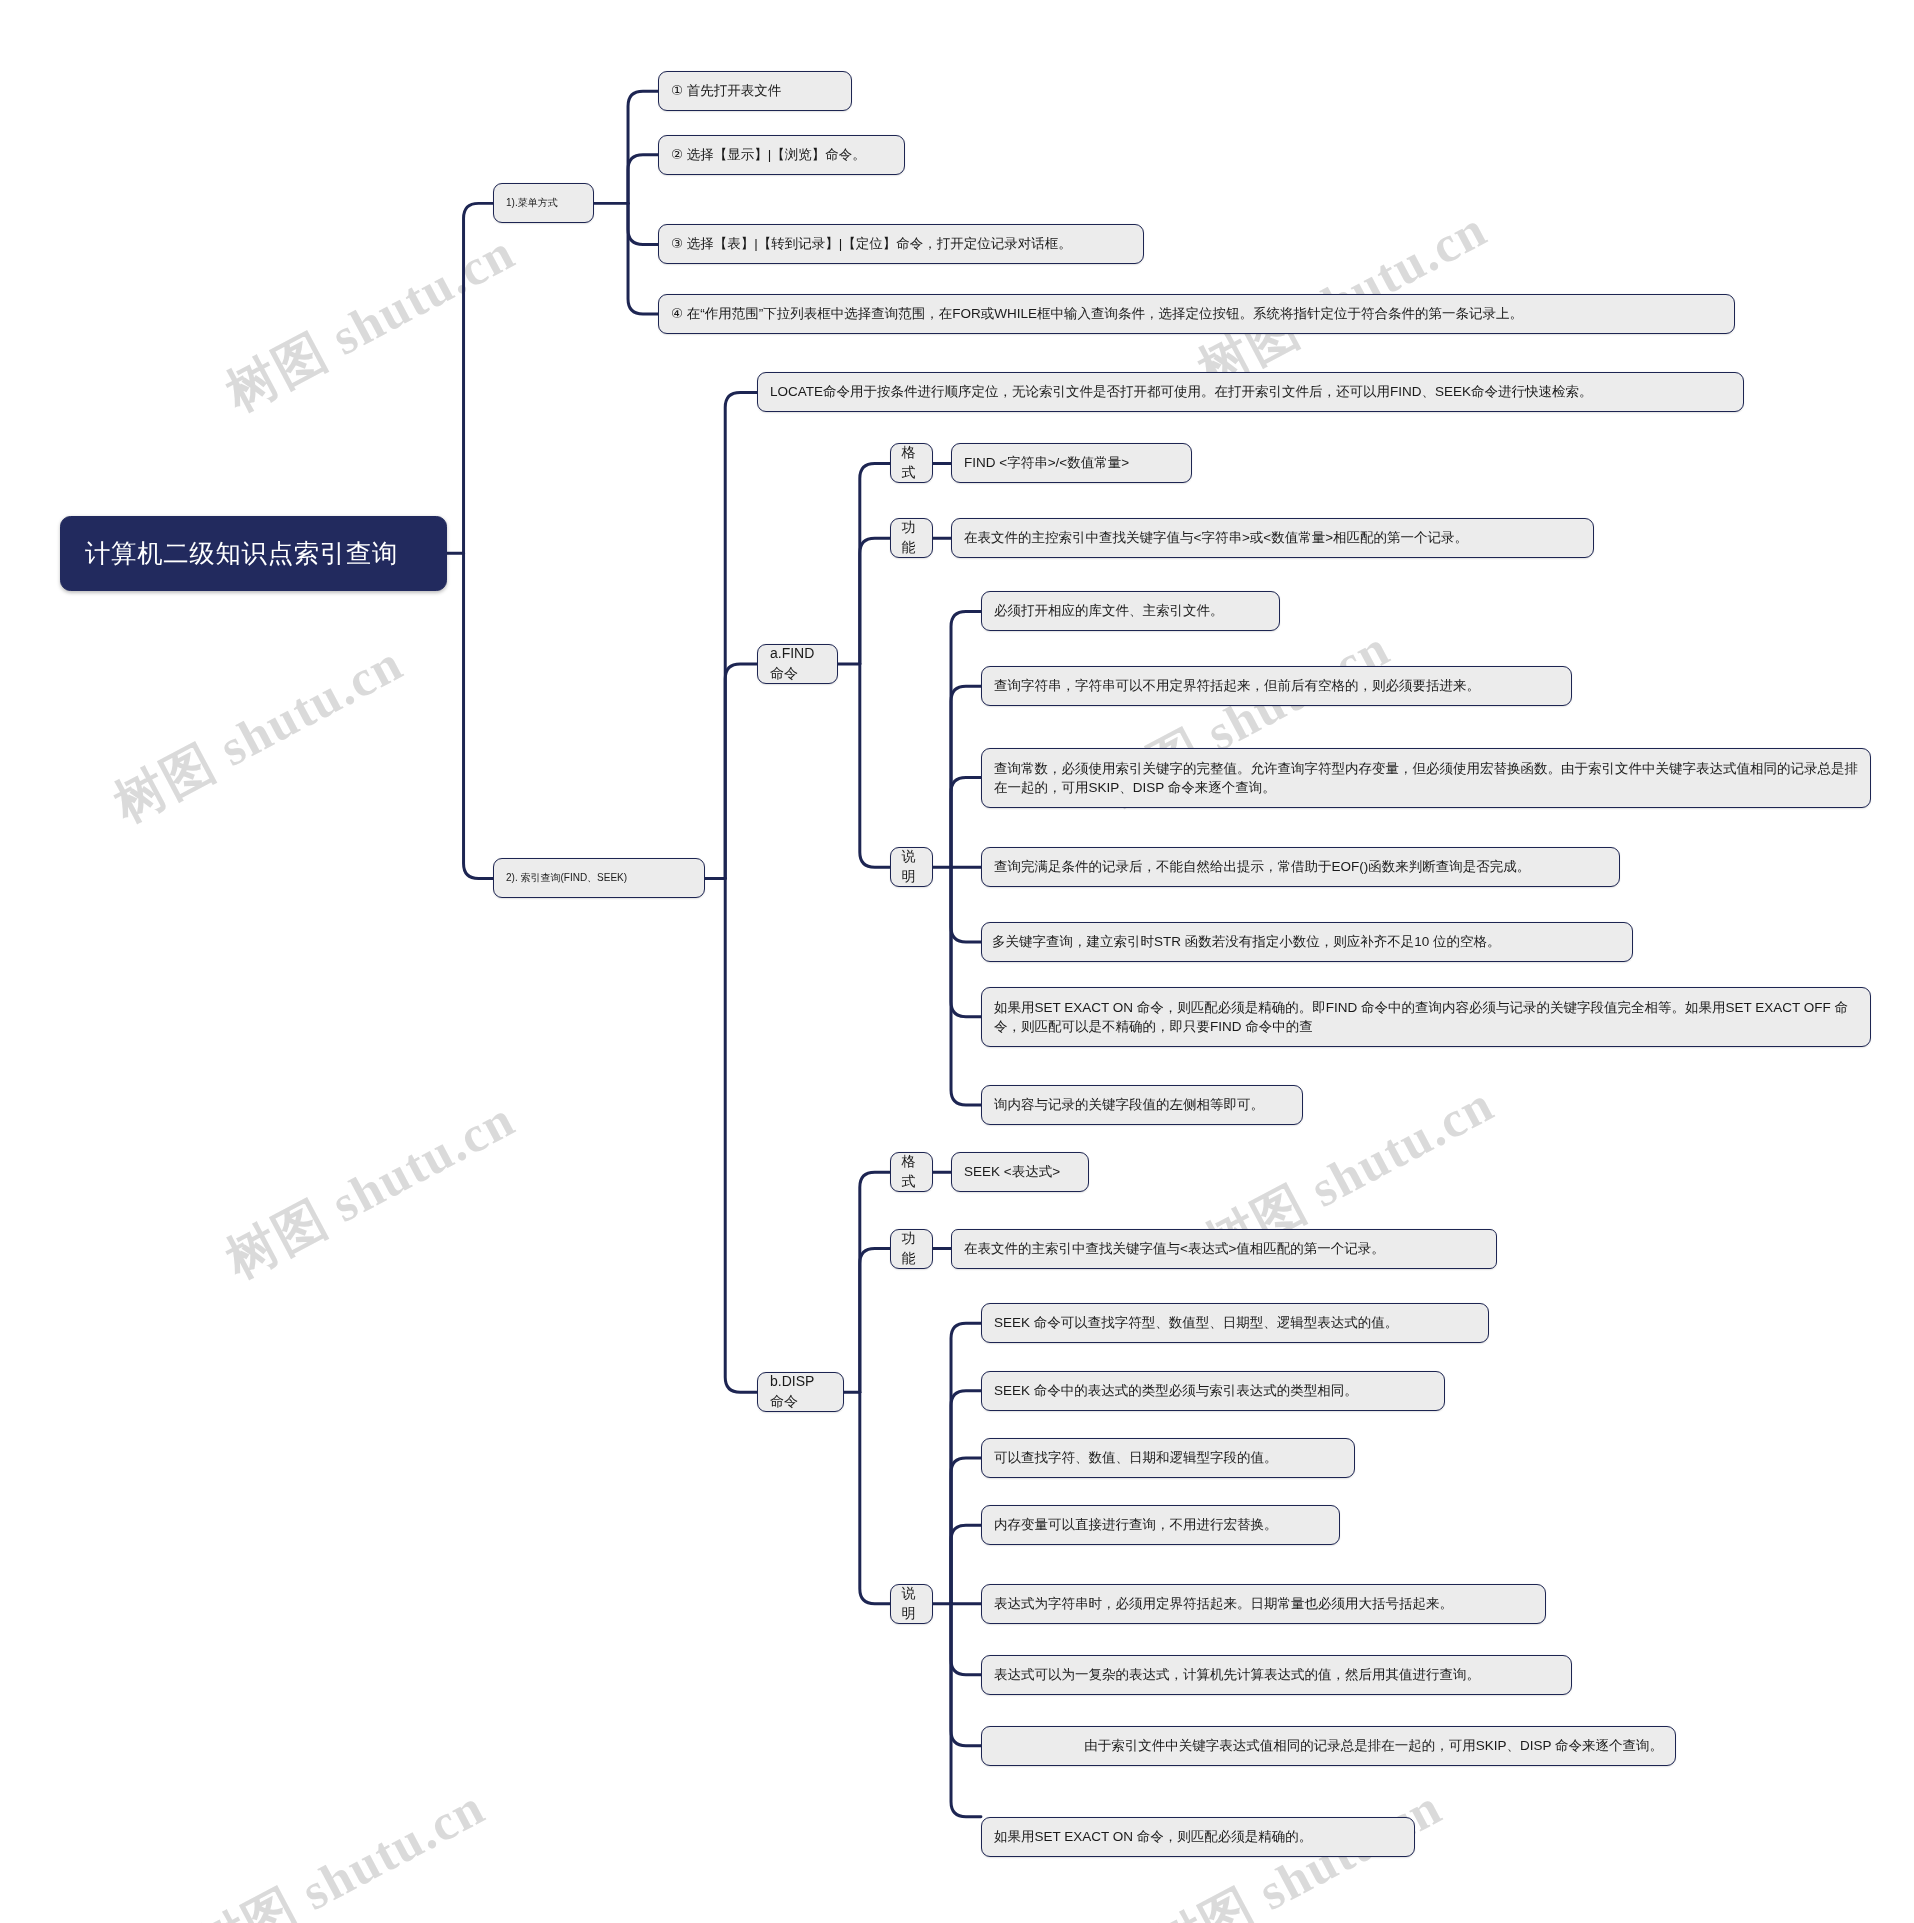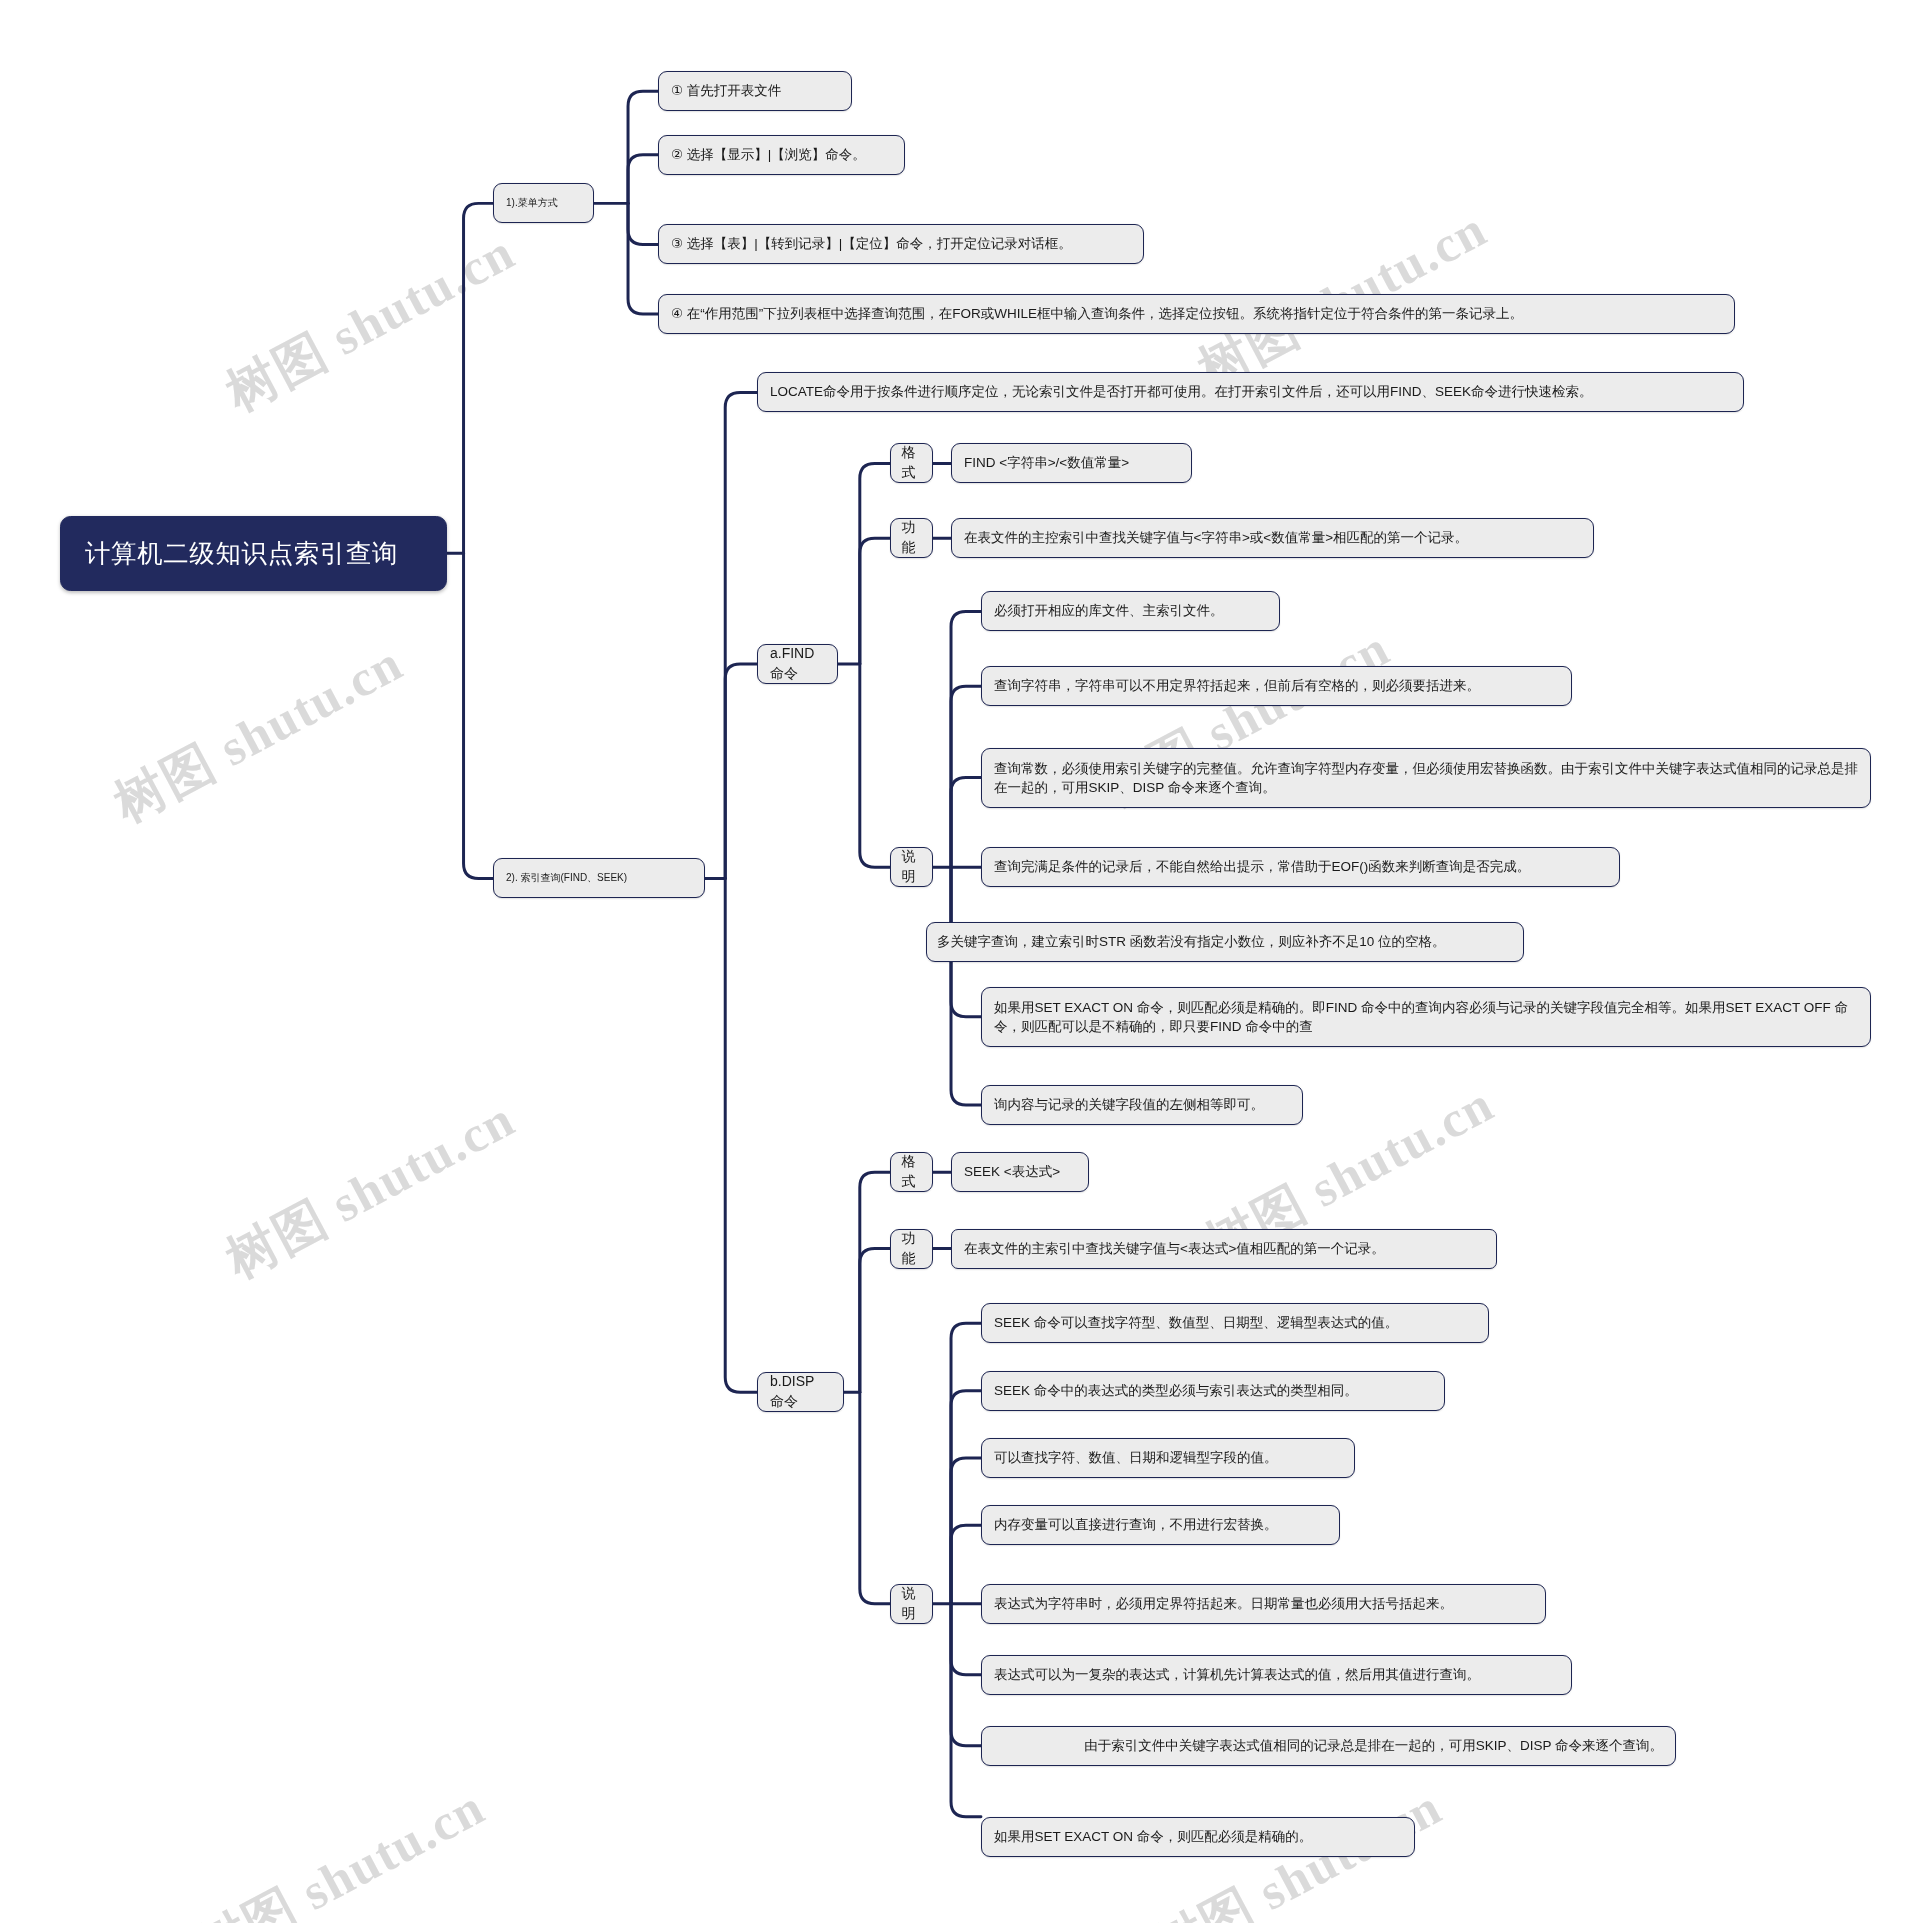--- a/index.html
+++ b/index.html
@@ -210,21 +210,21 @@
   </div>
   <div class="node leaf" style="left:981px; top:666px; width:591px; height:40px;">
     <span>查询字符串，字符串可以不用定界符括起来，但前后有空格的，则必须要括进来。</span>
   </div>
   <div class="node leaf" style="left:981px; top:748px; width:890px; height:60px;">
     <span>查询常数，必须使用索引关键字的完整值。允许查询字符型内存变量，但必须使用宏替换函数。由于索引文件中关键字表达式值相同的记录总是排在一起的，可用SKIP、DISP 命令来逐个查询。</span>
   </div>
   <div class="node leaf" style="left:981px; top:847px; width:639px; height:40px;">
     <span>查询完满足条件的记录后，不能自然给出提示，常借助于EOF()函数来判断查询是否完成。</span>
   </div>
-  <div class="node leaf" style="left:926px; top:922px; width:598px; height:40px;padding-left:10px;">
+  <div class="node leaf" style="left:981px; top:922px; width:652px; height:40px;padding-left:10px;">
     <span>多关键字查询，建立索引时STR 函数若没有指定小数位，则应补齐不足10 位的空格。</span>
   </div>
   <div class="node leaf" style="left:981px; top:987px; width:890px; height:60px;">
     <span>如果用SET EXACT ON 命令，则匹配必须是精确的。即FIND 命令中的查询内容必须与记录的关键字段值完全相等。如果用SET EXACT OFF 命令，则匹配可以是不精确的，即只要FIND 命令中的查</span>
   </div>
   <div class="node leaf" style="left:981px; top:1085px; width:322px; height:40px;">
     <span>询内容与记录的关键字段值的左侧相等即可。</span>
   </div>
 
   <div class="node lvl2" style="left:757px; top:1372px; width:87px; height:40px;">

